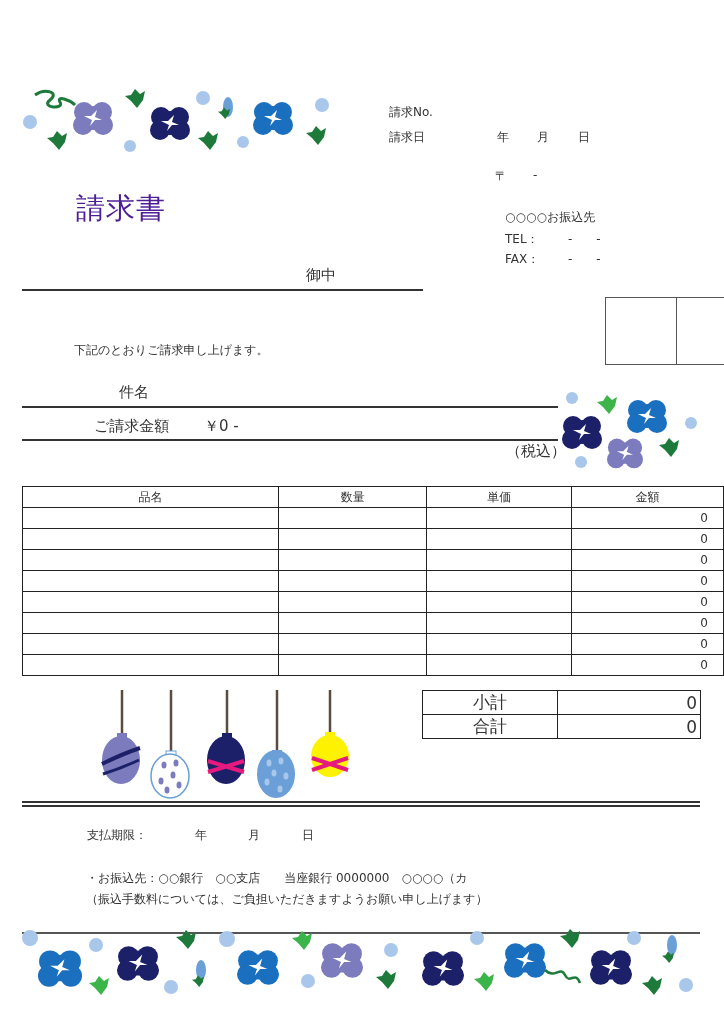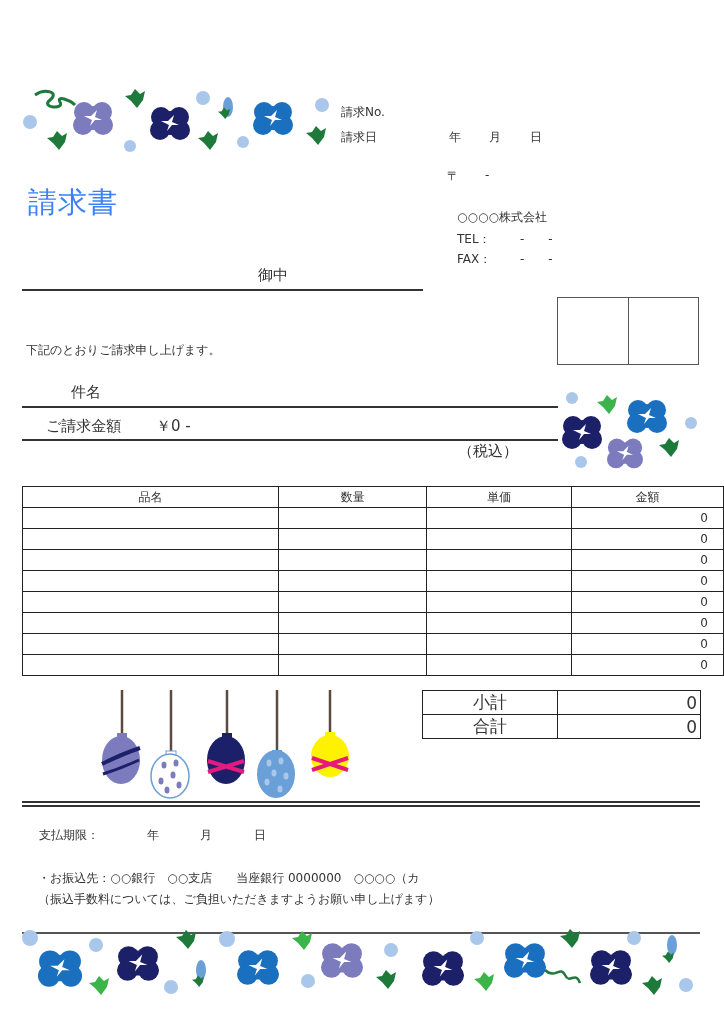--- a/index.html
+++ b/index.html
@@ -1,18 +1,18 @@
 <!DOCTYPE html>
 <html><head>
 <meta charset="utf-8">
 <style>
   html, body { margin:0; padding:0; background:#ffffff; }
   body { width:724px; height:1024px; position:relative; overflow:hidden;
          font-family:"DejaVu Sans", "Liberation Sans", sans-serif; color:#333; }
-  .abs { position:absolute; }
+  .abs { position:absolute;margin-left:48px; }
   .t12 { font-size:12px; }
   .t15 { font-size:15px; }
   .line { position:absolute; background:#333; }
   table.items { position:absolute; left:22px; top:486px; border-collapse:collapse; font-size:12px; }
   table.items td, table.items th { border:1.5px solid #222; height:20px; padding:0 15px; }
   table.items th { font-weight:normal; text-align:center; }
   table.items td.num { text-align:right; }
   table.totals { position:absolute; left:422px; top:690px; border-collapse:collapse; font-size:17px; }
   table.totals td { border:1.5px solid #222; height:20px; padding:0 3px; }
   table.totals td.lbl { text-align:center; width:128px; }
@@ -62,27 +62,27 @@
 
 <div class="abs t12" style="left:341px;top:104px;">請求No.</div>
 <div class="abs t12" style="left:341px;top:129px;">請求日</div>
 <div class="abs t12" style="left:449px;top:129px;">年</div>
 <div class="abs t12" style="left:489px;top:129px;">月</div>
 <div class="abs t12" style="left:530px;top:129px;">日</div>
 
 <div class="abs t12" style="left:447px;top:168px;">〒</div>
 <div class="abs t12" style="left:485px;top:168px;">-</div>
 
-<div class="abs t12" style="left:457px;top:209px;">○○○○株式会社</div>
+<div class="abs t12" style="left:457px;top:209px;">○○○○お振込先</div>
 <div class="abs t12" style="left:457px;top:231px;">TEL：</div>
 <div class="abs t12" style="left:520px;top:231px;">-　　-</div>
 <div class="abs t12" style="left:457px;top:251px;">FAX：</div>
 <div class="abs t12" style="left:520px;top:251px;">-　　-</div>
 
-<div class="abs" style="left:28px;top:183px;font-size:29px;letter-spacing:1px;color:#3b82f6;">請求書</div>
+<div class="abs" style="left:28px;top:189px;font-size:29px;letter-spacing:1px;color:#4c1d95;">請求書</div>
 
 <div class="abs t15" style="left:258px;top:266px;">御中</div>
 <div class="line" style="left:22px;top:289px;width:401px;height:2px;"></div>
 
 <div class="abs" style="left:557px;top:297px;width:142px;height:68px;border:1px solid #555;box-sizing:border-box;">
   <div style="position:absolute;left:70px;top:0;width:1px;height:100%;background:#555;"></div>
 </div>
 
 <div class="abs t12" style="left:26px;top:342px;">下記のとおりご請求申し上げます。</div>
 

